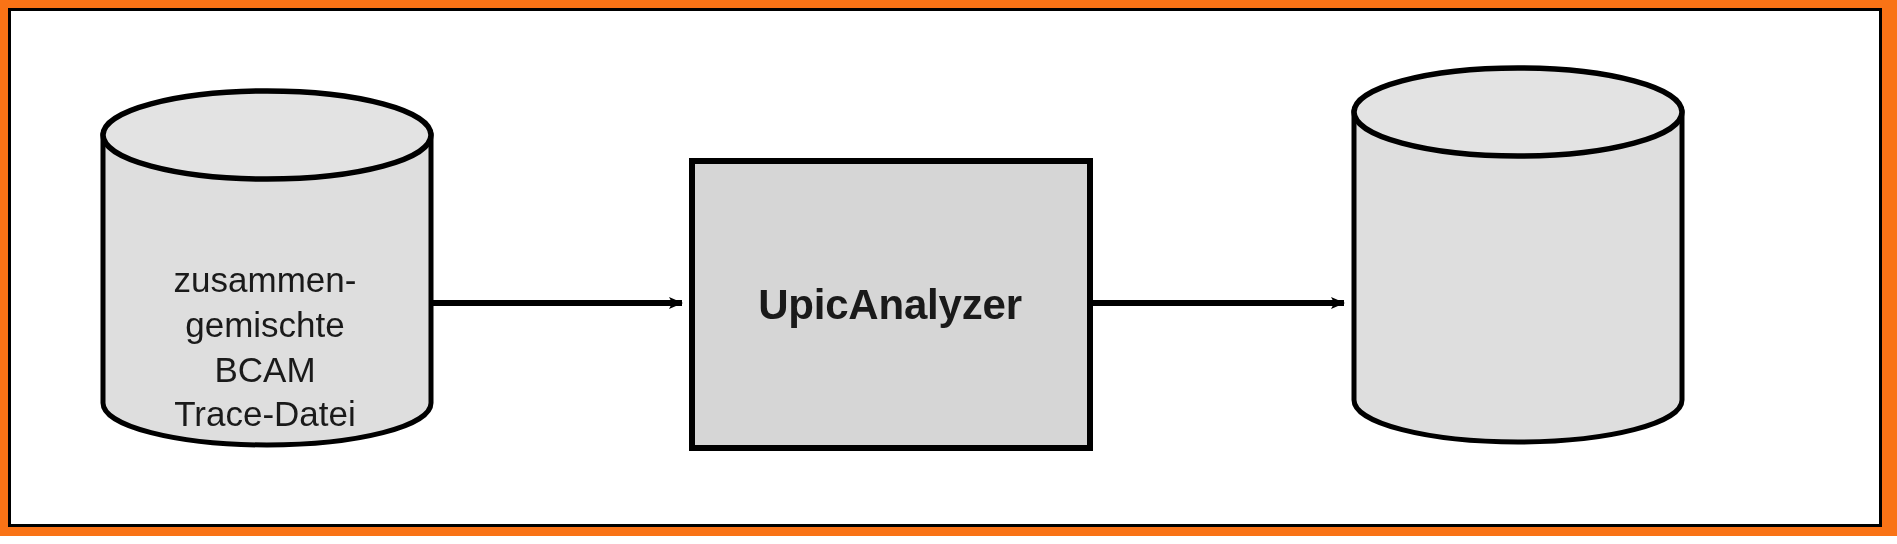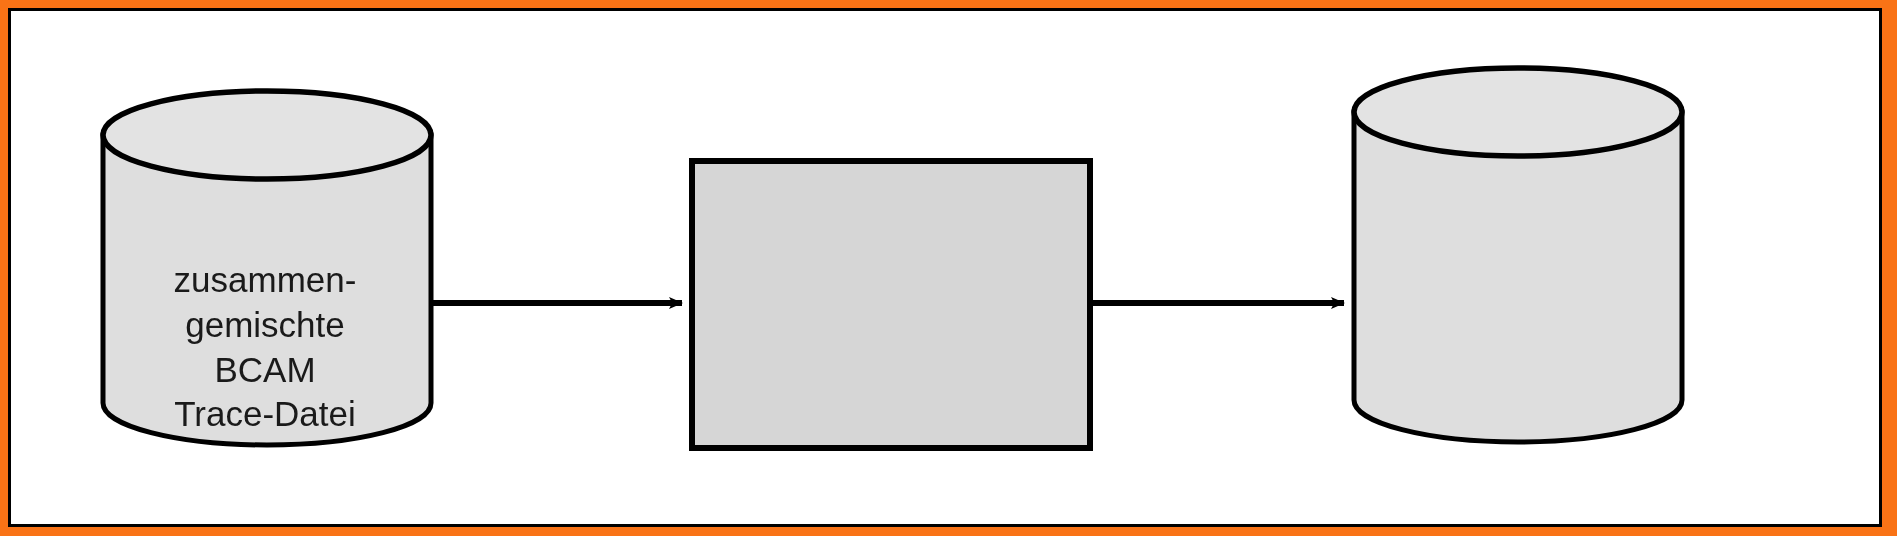--- a/index.html
+++ b/index.html
@@ -124,15 +124,16 @@
       <ellipse cx="1518" cy="112" rx="164" ry="44" fill="#e3e3e3" stroke="#000000" stroke-width="5.5"></ellipse>
     </g>
 
   </svg>
 
   <div class="node-label" id="left-store-label">zusammen-
 gemischte
 BCAM
 Trace-Datei</div>
 
+  <div class="node-label" id="process-box-label">UpicAnalyzer</div>
 
 
 </div>
 
 </body></html>

